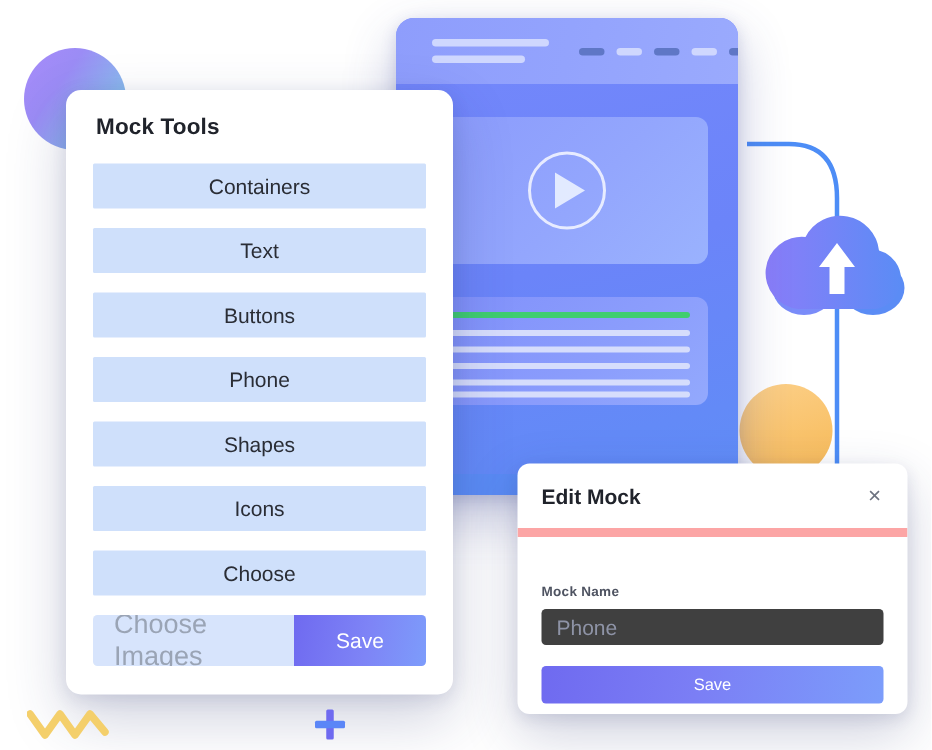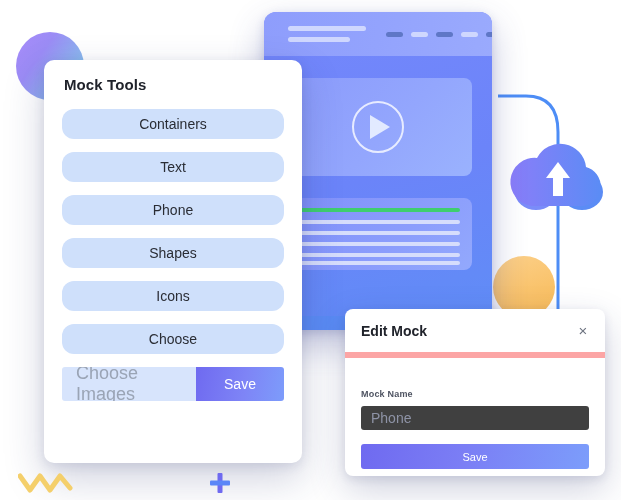--- a/index.html
+++ b/index.html
@@ -179,21 +179,21 @@
     font-weight: bold;
     color: #20232b;
     letter-spacing: 0.1px;
   }
   .tools-list {
     padding: 0 18px;
   }
   .tool-item {
     height: 30px;
     margin-bottom: 13px;
-    border-radius: 12px;
+    border-radius: 1px;
     background: #cfe0fb;
     display: flex;
     align-items: center;
     justify-content: center;
     font-size: 14px;
     color: #2a2d35;
   }
   .tools-footer {
     margin: 2px 18px 0 18px;
     height: 34px;
@@ -352,20 +352,21 @@
       </div>
       <div class="mp-footbar"></div>
     </div>
   </div>
 
   <div class="tools-panel">
     <div class="tools-header">Mock Tools</div>
     <div class="tools-list">
       <div class="tool-item">Containers</div>
       <div class="tool-item">Text</div>
+      <div class="tool-item">Buttons</div>
       <div class="tool-item">Phone</div>
       <div class="tool-item">Shapes</div>
       <div class="tool-item">Icons</div>
       <div class="tool-item">Choose</div>
     </div>
     <div class="tools-footer">
       <div class="choose-field">Choose Images</div>
       <div class="tools-save-btn">Save</div>
     </div>
   </div>

